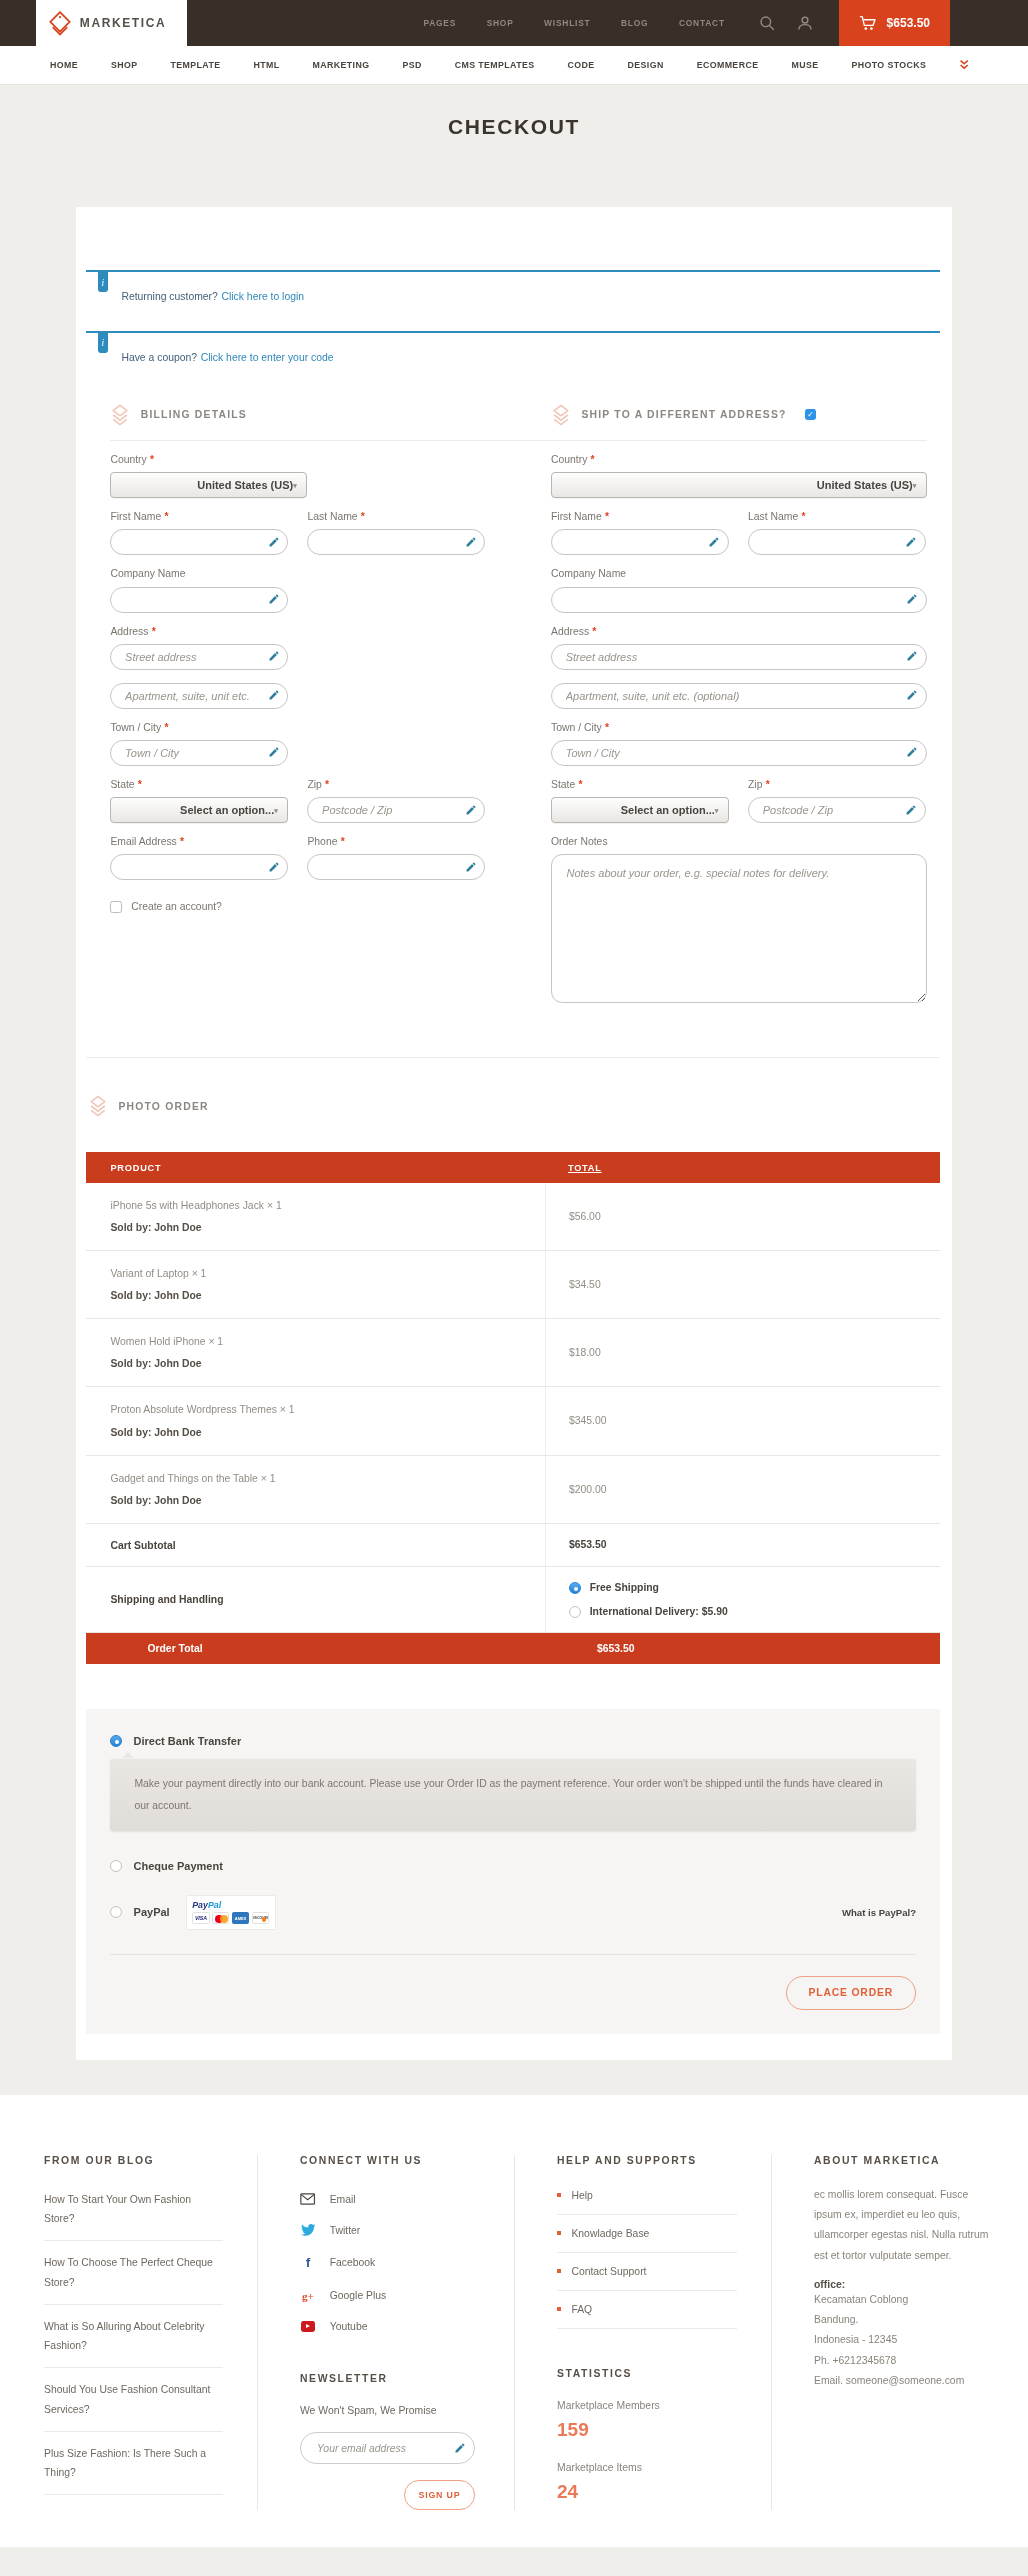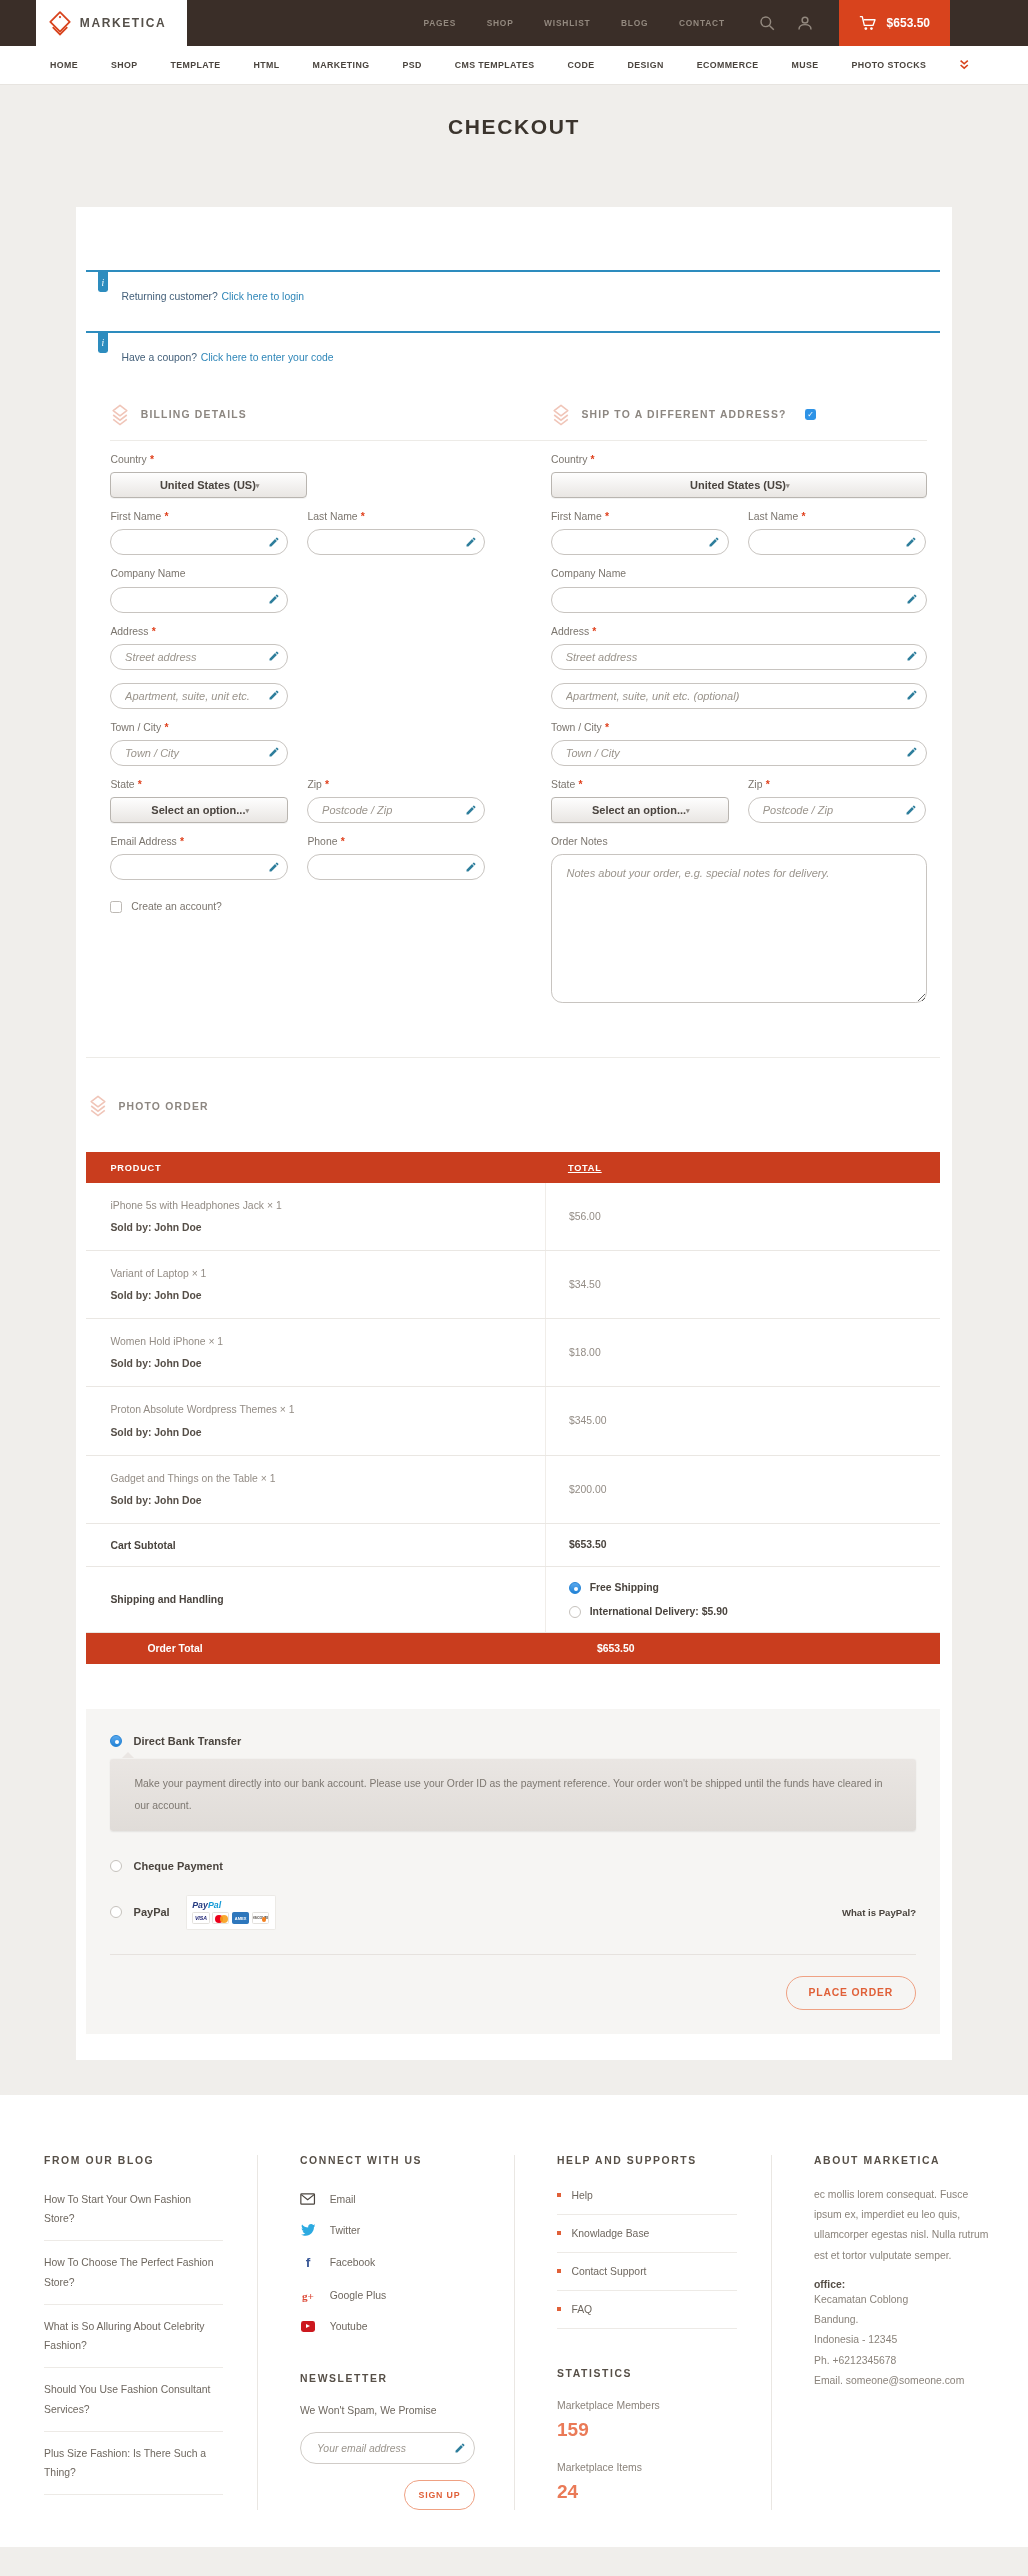--- a/index.html
+++ b/index.html
@@ -44,21 +44,21 @@
   .sec-title { font-size:10.4px; font-weight:bold; letter-spacing:1.2px; color:#8c8680; }
   .cbx { width:11.2px; height:11.2px; background:#2e93e6; border-radius:2.4px; color:#fff; font-size:8px; display:flex; align-items:center; justify-content:center; margin-left:8px; cursor:pointer; }
   .form-rule { border:none; border-top:0.8px solid #edebe7; margin-top:14.5px; }
   .cols-row { display:flex; justify-content:space-between; }
   .fcolumn { width:376px; }
   .field { margin-top:13px; }
   .frow { display:flex; gap:19px; }
   .flabel { font-size:10.4px; color:#7b756e; margin-bottom:7.2px; }
   .req { color:#e0401c; margin-left:3.2px; font-weight:bold; }
   .half { width:178px; } .w245 { width:197px; } .full { width:376px; }
-  .sel { height:26px; border:0.8px solid #b9b5b0; border-radius:4px; background:linear-gradient(#fefefe,#e9e6e3); display:flex; align-items:center; justify-content:center; padding:0 9.6px 0 11.2px; font-size:11px; font-weight:bold; color:#4a443f; box-shadow:0 0.8px 0.8px rgba(0,0,0,.05); cursor:pointer; }
+  .sel { height:26px; border:0.8px solid #b9b5b0; border-radius:4px; background:linear-gradient(#fefefe,#e9e6e3); display:flex; align-items:center; justify-content:flex-end; padding:0 9.6px 0 11.2px; font-size:11px; font-weight:bold; color:#4a443f; box-shadow:0 0.8px 0.8px rgba(0,0,0,.05); cursor:pointer; }
   .arr { color:#8f8b86; font-size:7.2px; }
   .pill { position:relative; }
   .pill input { width:100%; height:26px; border:0.8px solid #c8c4c0; border-radius:13.7px; padding:0 27px 0 13.7px; font-family:inherit; font-size:11px; font-style:italic; color:#6b655e; outline:none; background:#fff; }
   input::placeholder, textarea::placeholder { color:#9a948c; opacity:1; }
   .pen { position:absolute; right:8.8px; top:6.4px; }
   .notes { width:376px; height:149px; border:0.8px solid #c8c4c0; border-radius:11.2px; padding:11.2px 14.5px; font-family:inherit; font-size:11px; font-style:italic; color:#6b655e; outline:none; }
   .chkrow { margin-top:21px; display:flex; align-items:center; gap:9.6px; }
   .cb { width:11.2px; height:11.2px; border:0.8px solid #bdb9b4; border-radius:2.4px; background:#fff; cursor:pointer; flex:none; }
   .cb-label { font-size:10.4px; color:#7b756e; }
 
@@ -516,21 +516,21 @@
       <button class="place-btn">PLACE ORDER</button>
     </div>
   </section>
 </main>
 
 <footer class="footer">
   <div class="fcol first">
     <div class="ftitle">FROM OUR BLOG</div>
     <div class="blog-list">
       <div class="blog-item">How To Start Your Own Fashion Store?</div>
-      <div class="blog-item">How To Choose The Perfect Fashion Store?</div>
+      <div class="blog-item">How To Choose The Perfect Cheque Store?</div>
       <div class="blog-item">What is So Alluring About Celebrity Fashion?</div>
       <div class="blog-item">Should You Use Fashion Consultant Services?</div>
       <div class="blog-item">Plus Size Fashion: Is There Such a Thing?</div>
     </div>
   </div>
 
   <div class="fcol">
     <div class="ftitle">CONNECT WITH US</div>
     <div class="soc-list">
       <div class="soc-item">

